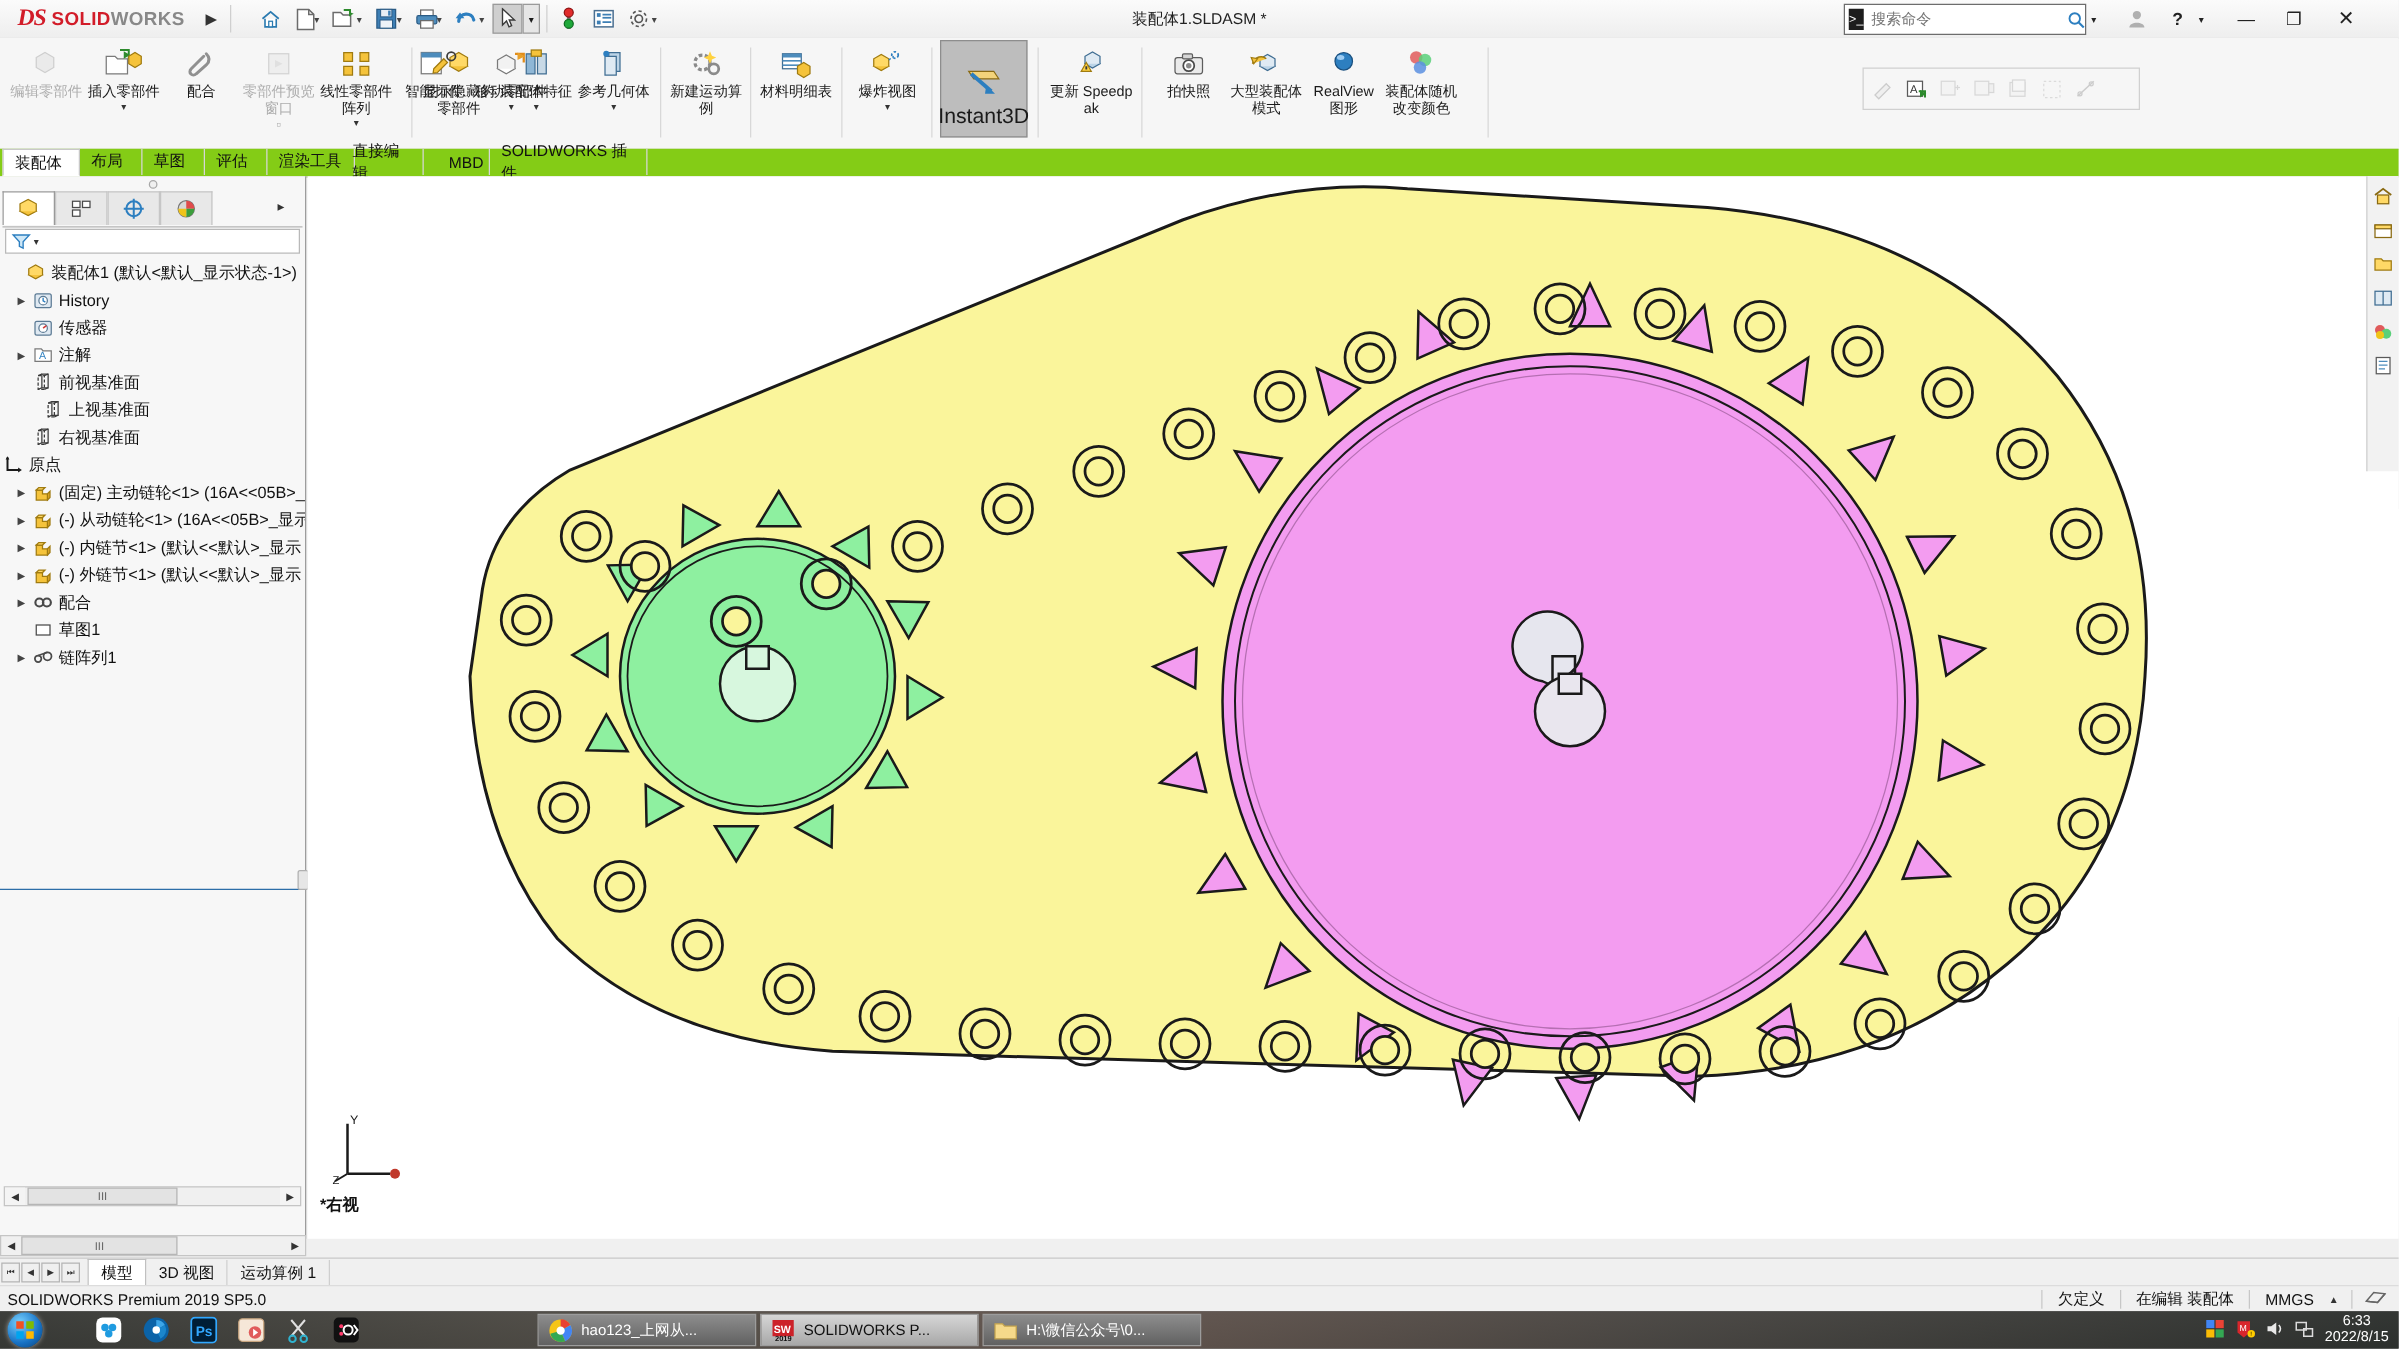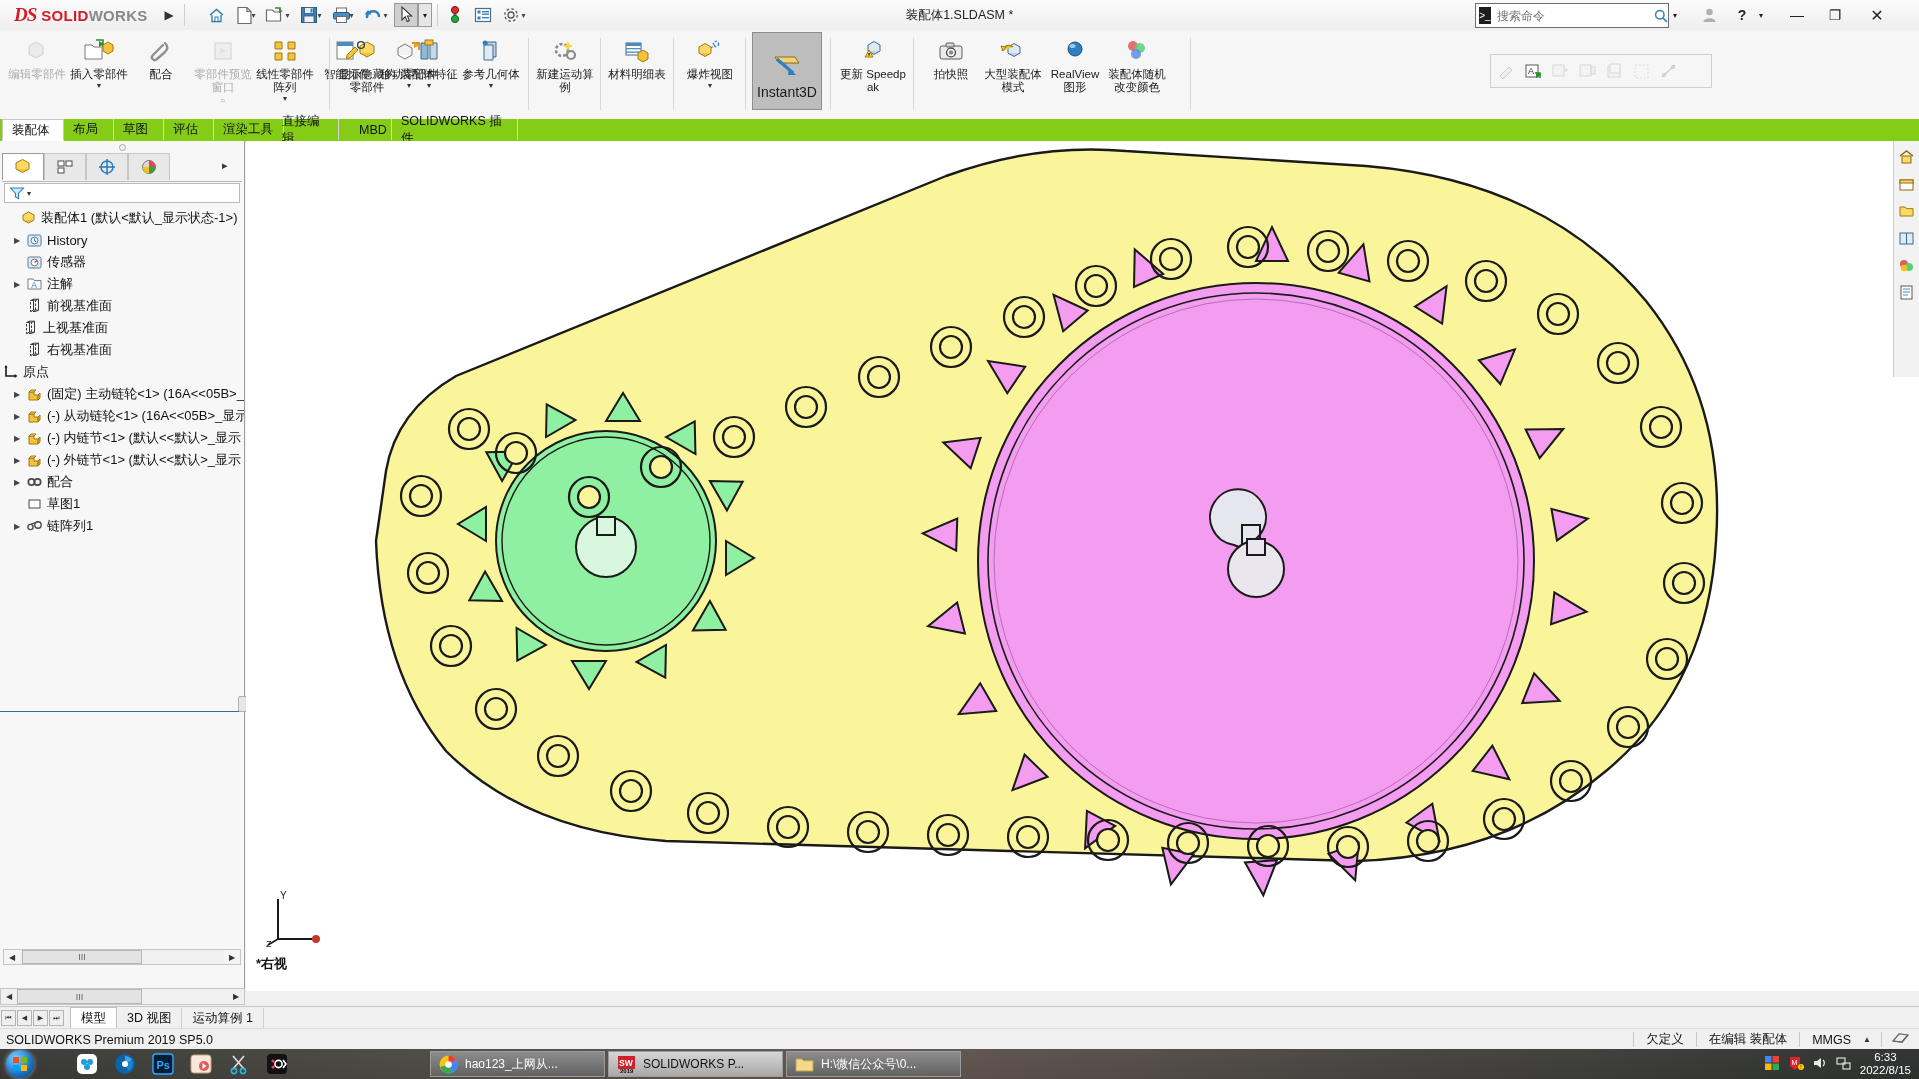--- a/index.html
+++ b/index.html
@@ -27,21 +27,21 @@
   .tbtn svg{display:block;}
   .tcaret{position:absolute;top:11px;width:9px;height:9px;color:#444;font-size:8px;
     display:flex;align-items:center;justify-content:center;}
   .tbtn.sel{background:#cfcfcf;border:1px solid #9a9a9a;box-sizing:border-box;}
 
   .searchbox{position:absolute;right:250px;top:3px;width:192px;height:23px;
     border:1px solid #6d6d6d;background:#fff;display:flex;align-items:center;}
   .searchbox .prefix{width:17px;height:17px;margin-left:3px;background:#1d1d1d;color:#fff;
     font-size:10px;display:flex;align-items:center;justify-content:center;}
   .searchbox input{border:0;outline:0;flex:1;font-size:12px;color:#555;
-    font-family:Liberation Sans, sans-serif;padding-left:6px;background:transparent;}
+    font-family:Liberation Serif, serif;padding-left:6px;background:transparent;}
   .searchbox .mag{width:20px;display:flex;align-items:center;justify-content:center;}
   .win-ctl{position:absolute;top:4px;height:22px;display:flex;align-items:center;
     justify-content:center;color:#222;font-size:14px;}
 
   
   .ribbon{position:absolute;left:0;top:30px;width:1919px;height:89px;
     background:#f6f6f6;border-bottom:1px solid #d0d0d0;}
   .rgroup{position:absolute;top:2px;height:85px;display:flex;align-items:flex-start;}
   .rsep{position:absolute;top:8px;width:1px;height:72px;background:#d8d8d8;}
   .rbtn{width:62px;min-height:80px;display:flex;flex-direction:column;align-items:center;
@@ -444,21 +444,21 @@
 
     <div class="rgroup" style="left:752px">
       <div class="rbtn active" style="width:70px;min-height:78px;justify-content:center">
         <div class="ic" style="height:36px">
           <svg width="36" height="30" viewBox="0 0 36 30">
               <path d="M6 6 L26 6 L30 12 L10 12 Z" fill="#f3d37a" stroke="#8a6a12"></path>
               <path d="M8 8 L24 22" stroke="#2d7fc0" stroke-width="3"></path>
               <path d="M20 17 l7 7 -8 0z" fill="#2d7fc0"></path>
             </svg>
         </div>
-        <div class="lb" style="width:79px;font-size:14px">Instant3D</div>
+        <div class="lb" style="width:79px;font-size:17px">Instant3D</div>
       </div>
     </div>
     <div class="rsep" style="left:830px"></div>
 
     <div class="rgroup" style="left:837px">
       <div class="rbtn wide">
         <div class="ic">
           <svg width="30" height="28" viewBox="0 0 30 28">
               <path d="M10 14 l6-3.5 6 3.5 -6 3.5z" fill="#bcd4e7" stroke="#3f6d92"></path>
               <path d="M10 14 V8 l6-3.5 6 3.5 v6" fill="#dfeaf3" stroke="#3f6d92"></path>
@@ -755,21 +755,21 @@
       <div class="trow" style="padding-left:24px">
         <span class="ticon">
           <svg width="17" height="16" viewBox="0 0 17 16">
               <path d="M4.5 2.5 h5 v11 h-5z" fill="none" stroke="#3a3a3a" stroke-dasharray="2.5 1.5"></path>
               <path d="M4.5 2.5 l3 -1.3 M9.5 2.5 l3 -1.3 M4.5 13.5 l3 -1.3 M9.5 13.5 l3 -1.3" stroke="#3a3a3a"></path>
               <path d="M7.5 1.2 h5 v11 h-5z" fill="none" stroke="#3a3a3a"></path>
             </svg>
         </span>
         <span class="tlabel">前视基准面</span>
       </div>
-      <div class="trow" style="padding-left:20px">
+      <div class="trow" style="padding-left:32px">
         <span class="ticon">
           <svg width="17" height="16" viewBox="0 0 17 16">
               <path d="M4.5 2.5 h5 v11 h-5z" fill="none" stroke="#3a3a3a" stroke-dasharray="2.5 1.5"></path>
               <path d="M4.5 2.5 l3 -1.3 M9.5 2.5 l3 -1.3 M4.5 13.5 l3 -1.3 M9.5 13.5 l3 -1.3" stroke="#3a3a3a"></path>
               <path d="M7.5 1.2 h5 v11 h-5z" fill="none" stroke="#3a3a3a"></path>
             </svg>
         </span>
         <span class="tlabel">上视基准面</span>
       </div>
       <div class="trow" style="padding-left:24px">

